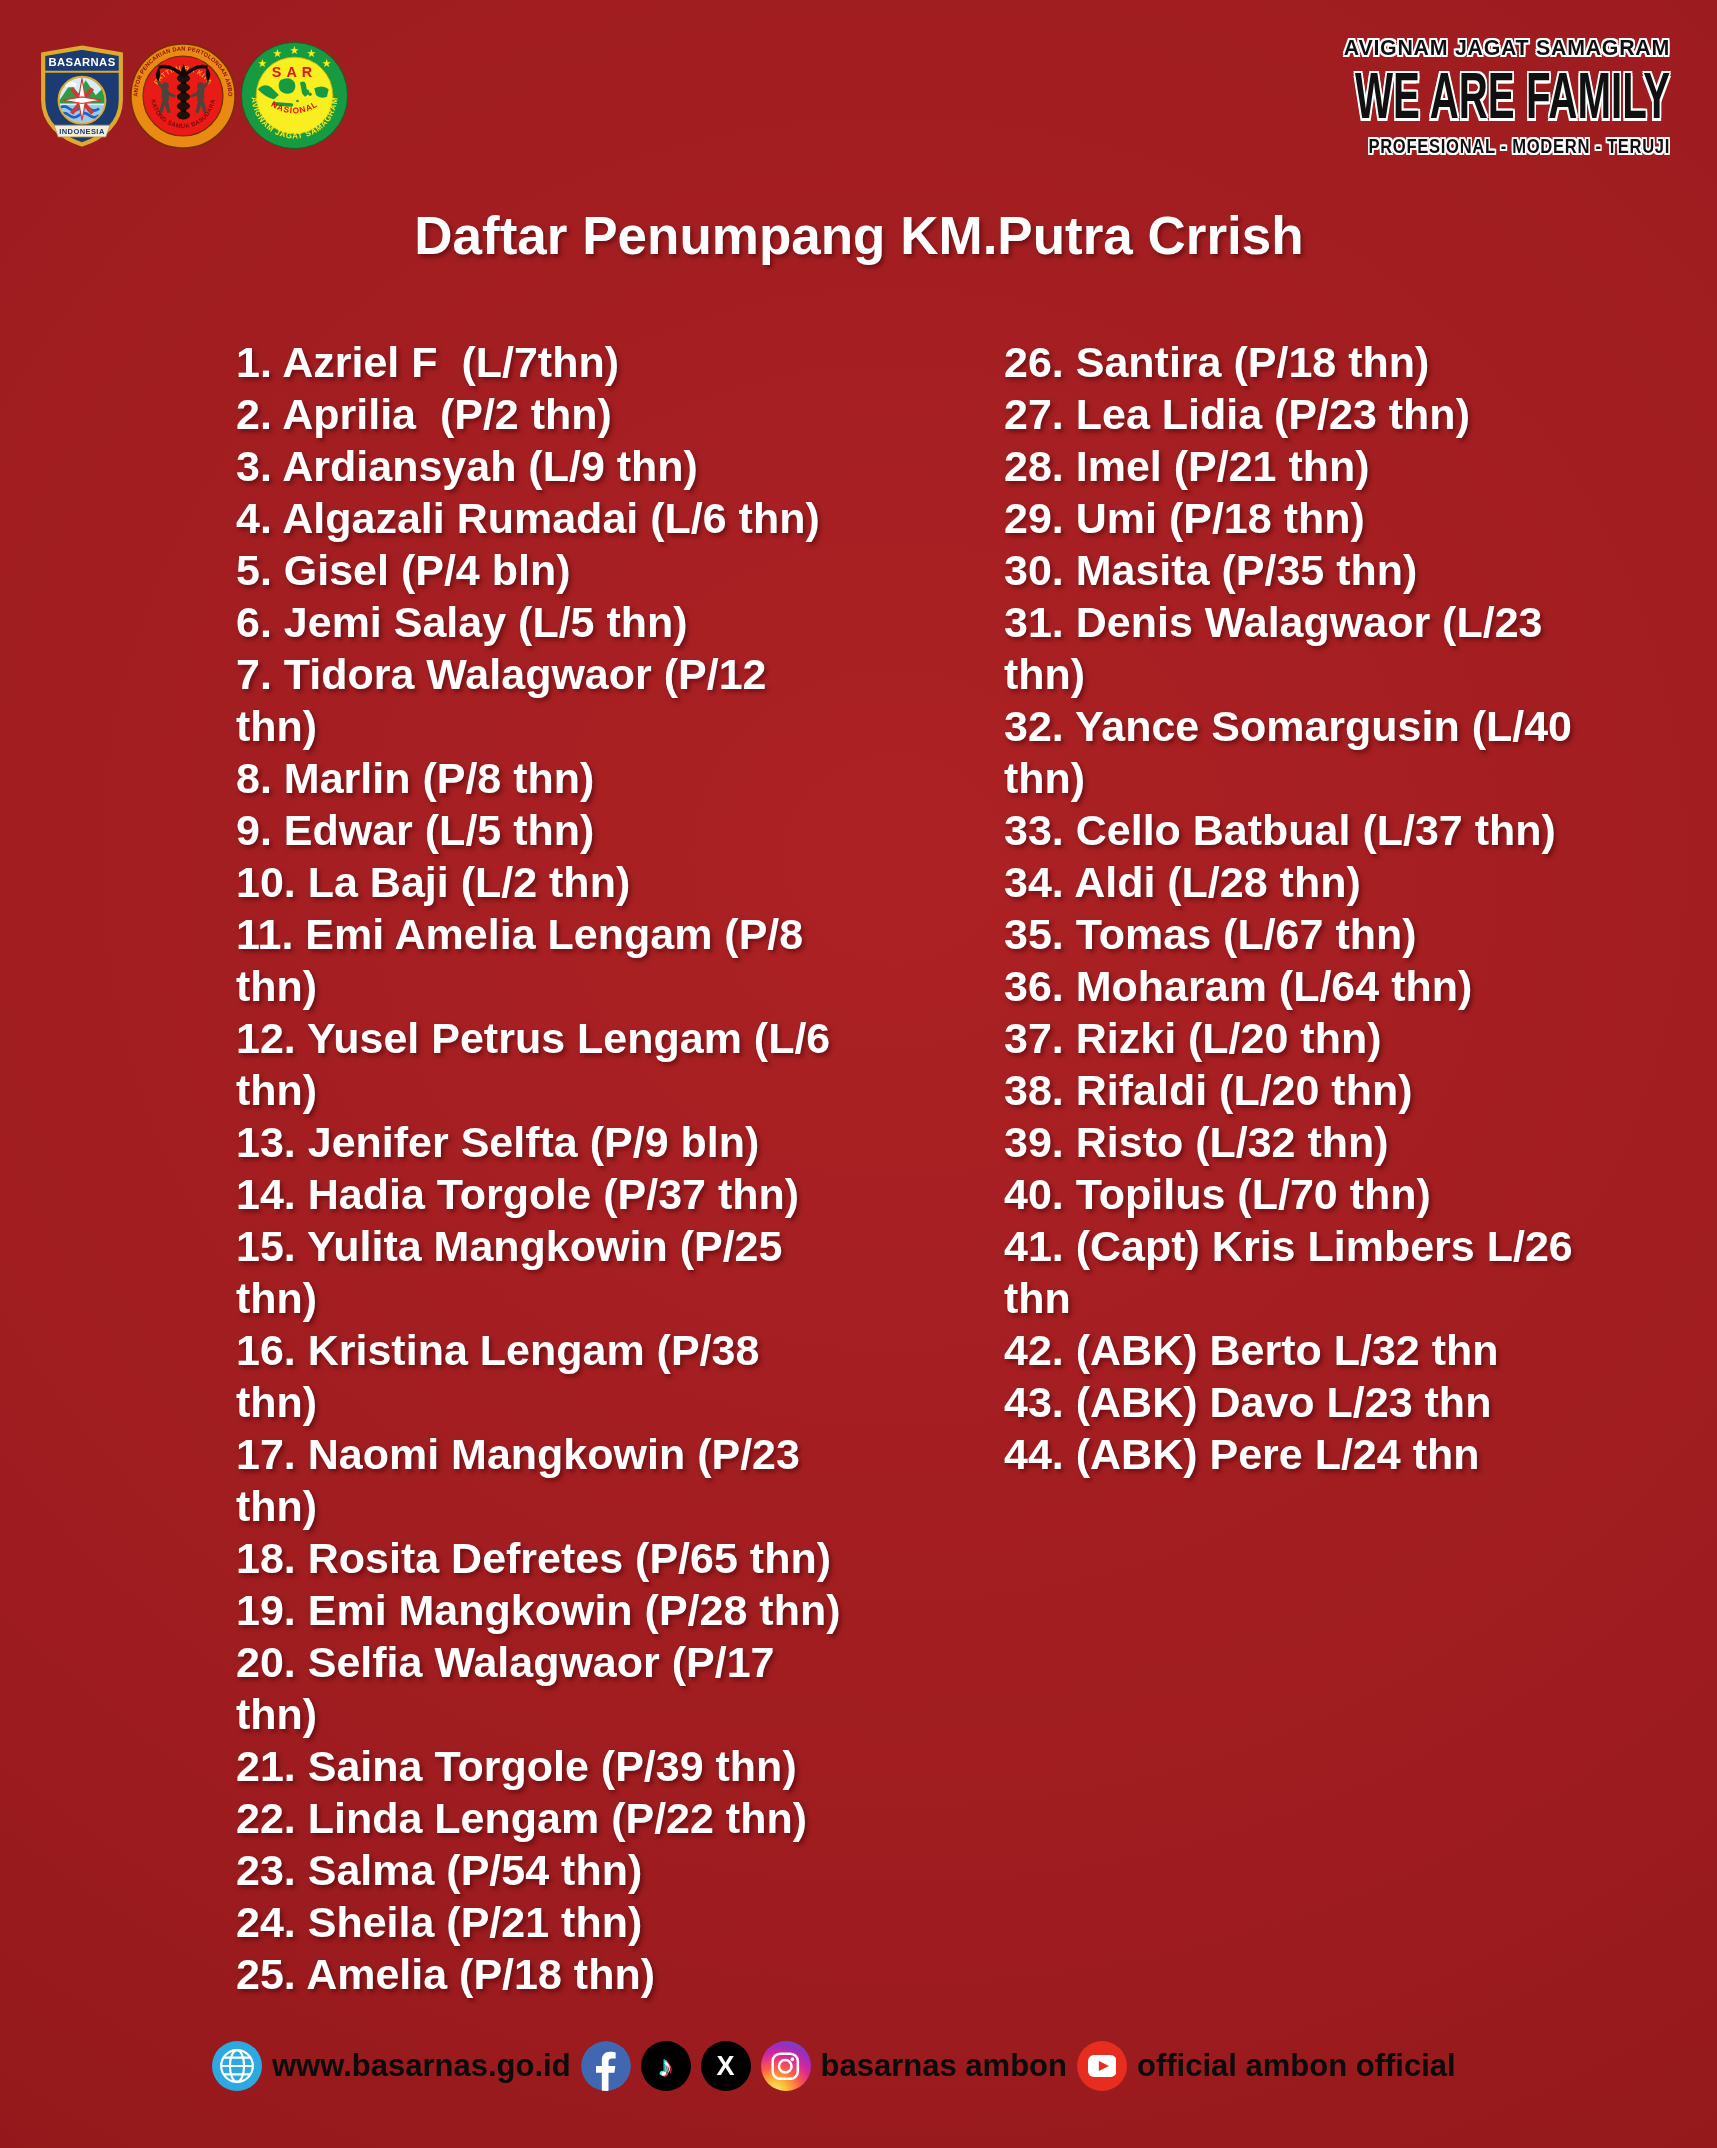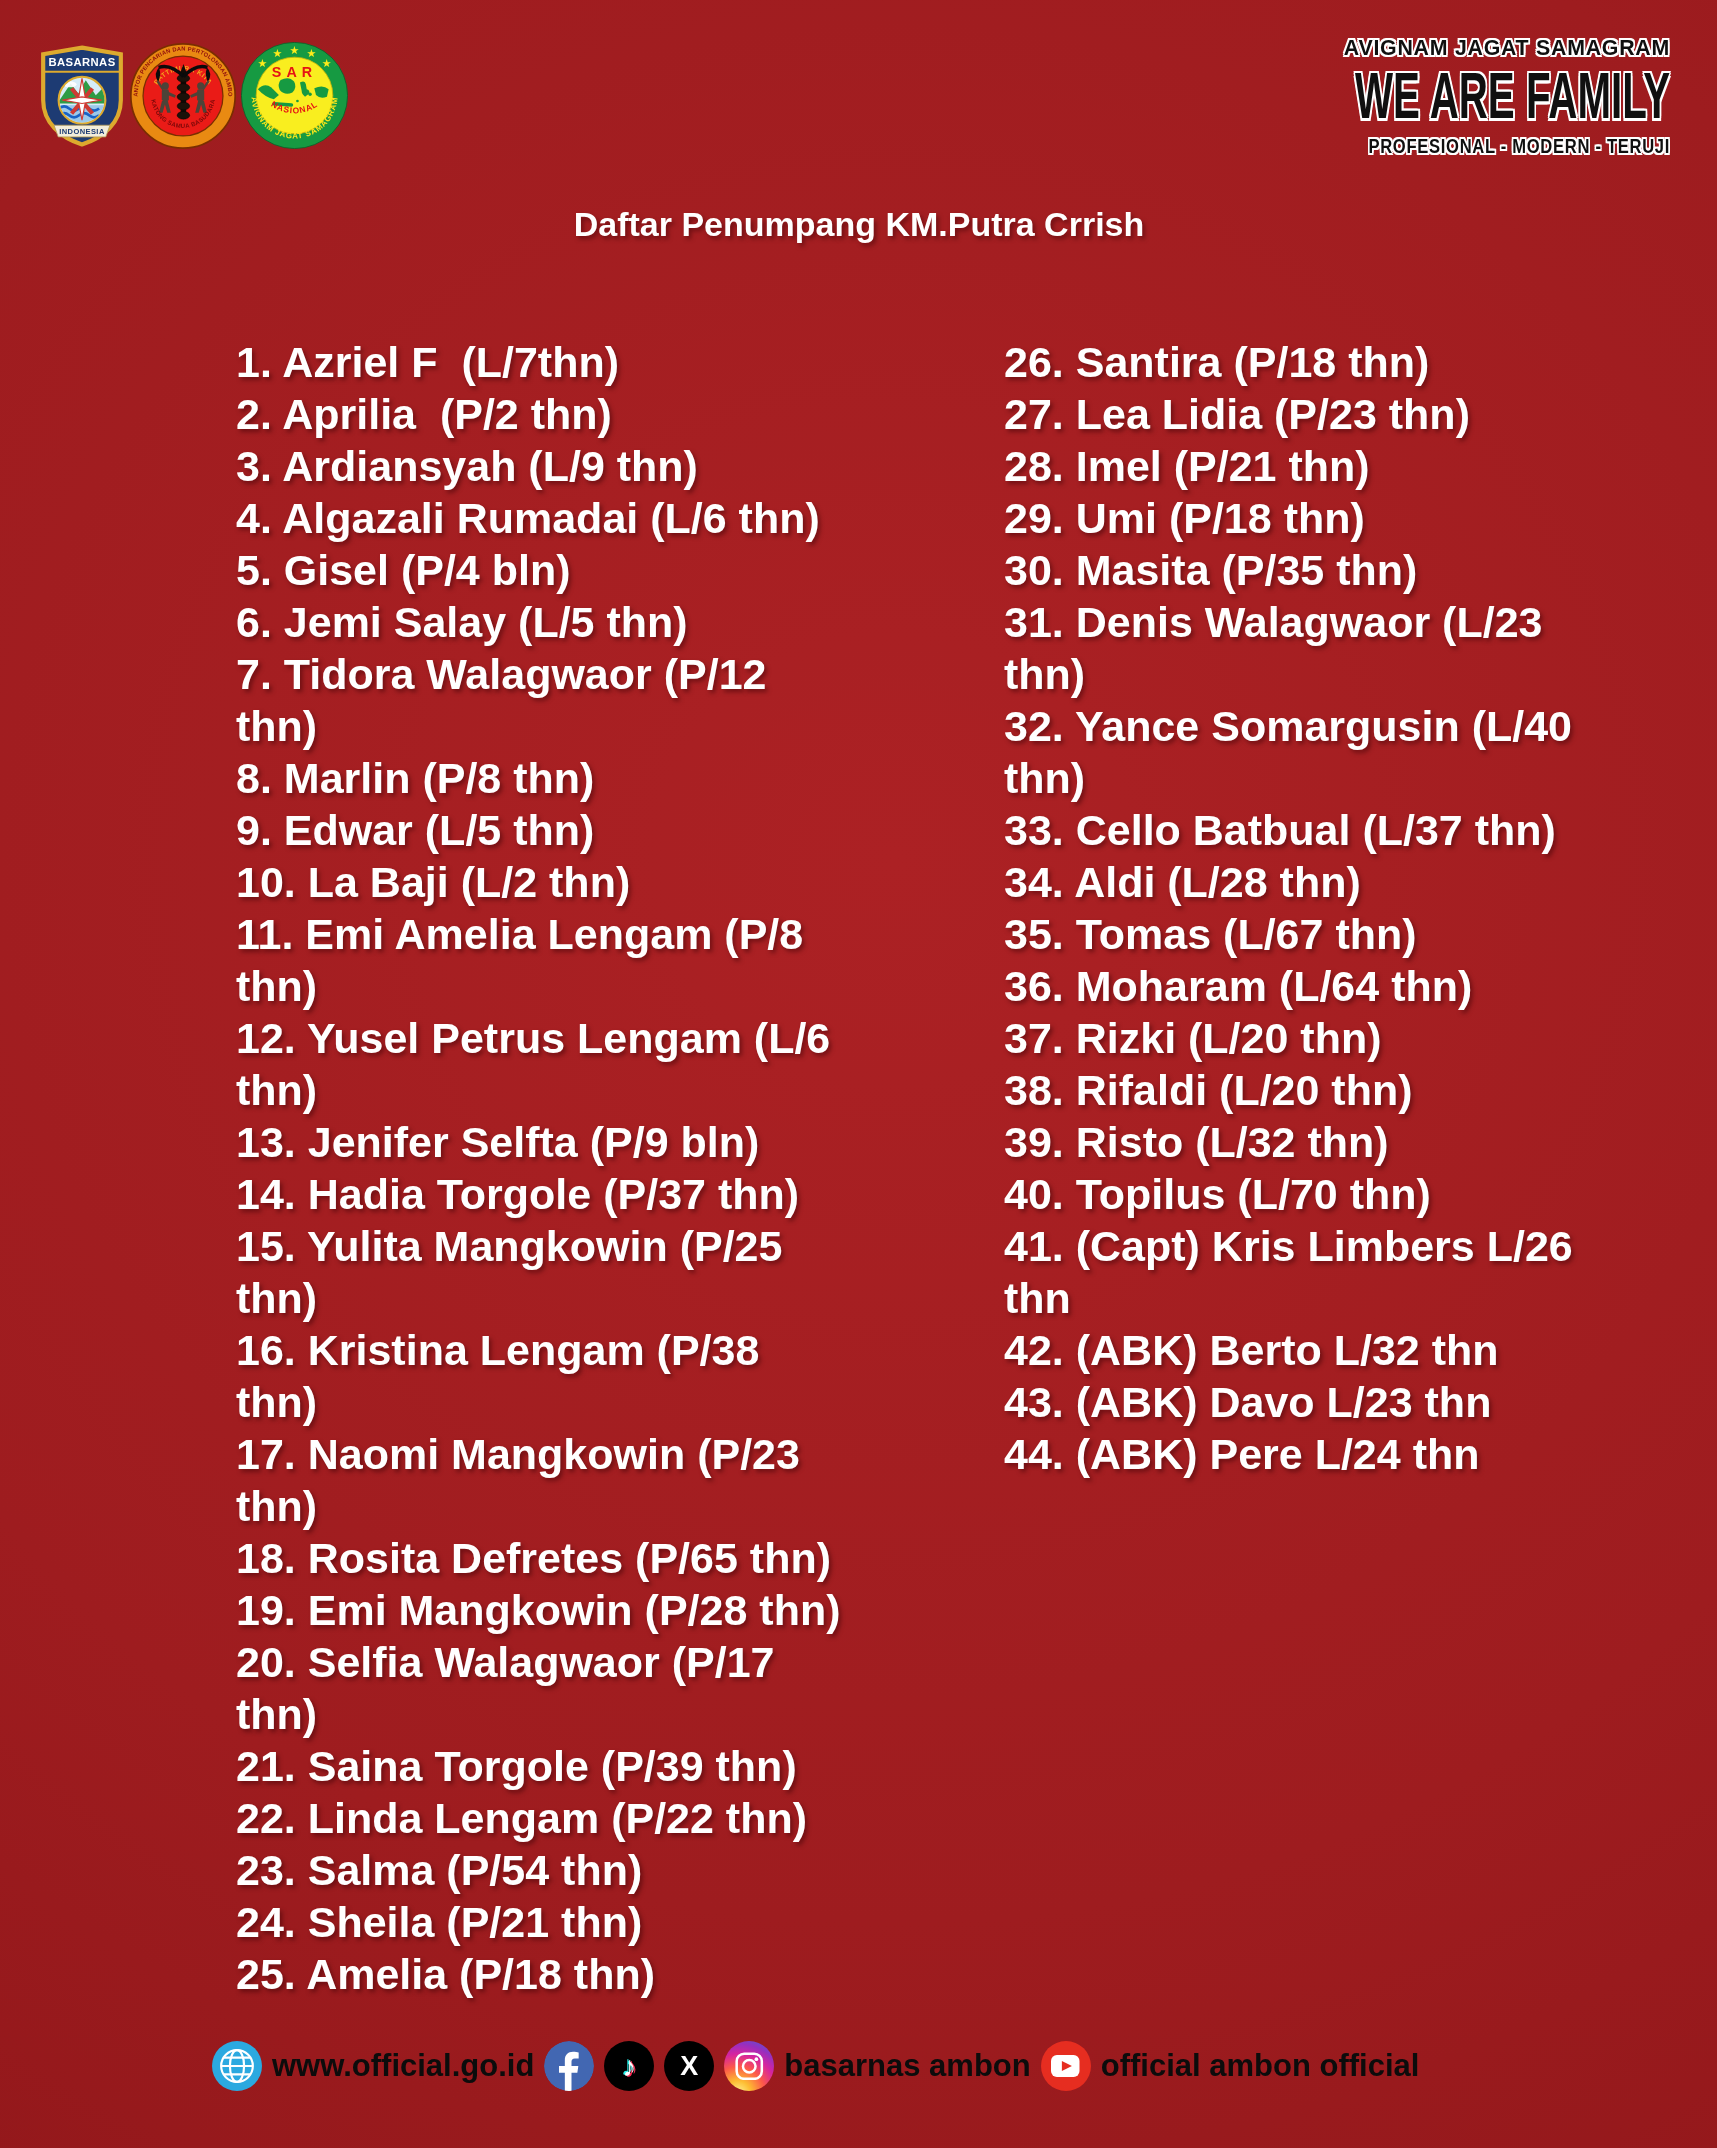--- a/index.html
+++ b/index.html
@@ -10,21 +10,21 @@
   .logos svg{display:block;}
   .motto{position:absolute;top:34px;right:48px;text-align:right;color:#101010;font-weight:bold;}
   .m1{font-size:22.7px;letter-spacing:0.8px;transform:scaleX(.94);transform-origin:100% 50%;}
   .m2{font-size:65px;line-height:1.02;margin-top:1.7px;transform:scaleX(.62);transform-origin:100% 50%;}
   .m3{font-size:19.3px;letter-spacing:0.8px;margin-top:6.7px;transform:scaleX(.86);transform-origin:100% 50%;}
   .outline{text-shadow:-1.7px -1.7px 0 #fff,0 -1.7px 0 #fff,1.7px -1.7px 0 #fff,1.7px 0 0 #fff,
            1.7px 1.7px 0 #fff,0 1.7px 0 #fff,-1.7px 1.7px 0 #fff,-1.7px 0 0 #fff;}
   .outline2{text-shadow:-2.5px -2.5px 0 #fff,0 -2.5px 0 #fff,2.5px -2.5px 0 #fff,2.5px 0 0 #fff,
             2.5px 2.5px 0 #fff,0 2.5px 0 #fff,-2.5px 2.5px 0 #fff,-2.5px 0 0 #fff;}
   .title{position:absolute;top:205px;left:0;width:100%;margin:0;text-align:center;
-         font-size:34px;font-weight:bold;color:#fff;text-shadow:2.5px 3.4px 4.2px rgba(60,0,5,.5);}
+         font-size:53px;font-weight:bold;color:#fff;text-shadow:2.5px 3.4px 4.2px rgba(60,0,5,.5);}
   .col{position:absolute;top:304px;font-size:43px;font-weight:bold;color:#fff;line-height:52px;
        white-space:pre-wrap;text-shadow:2.5px 3.4px 4.2px rgba(60,0,5,.5);margin-top:32px;}
   .col.left{left:236px;width:608px;}
   .col.right{left:1004px;width:604px;}
   .footer{position:absolute;left:212px;top:2039px;height:54px;display:flex;align-items:center;
           gap:10px;font-size:31px;font-weight:bold;color:#0c0c0c;}
   .ftext{white-space:nowrap;}
   .ficon{width:50px;height:50px;border-radius:50%;display:flex;align-items:center;
          justify-content:center;flex:0 0 auto;}
   .ficon svg{display:block;}
@@ -160,21 +160,21 @@
     <span class="ficon">
       <svg width="50" height="50" viewBox="0 0 60 60">
         <circle cx="30" cy="30" r="30" fill="#2ba9e0"></circle>
         <g stroke="#fff" stroke-width="2.6" fill="none">
           <circle cx="30" cy="30" r="19"></circle>
           <ellipse cx="30" cy="30" rx="8.5" ry="19"></ellipse>
           <path d="M11 30 H49 M14 20 H46 M14 40 H46"></path>
         </g>
       </svg>
     </span>
-    <span class="ftext">www.official.go.id</span>
+    <span class="ftext">www.basarnas.go.id</span>
     <span class="ficon">
       <svg width="50" height="50" viewBox="0 0 60 60">
         <clipPath id="fbc">
             <circle cx="30" cy="30" r="30"></circle>
           </clipPath>
         <g clip-path="url(#fbc)">
           <circle cx="30" cy="30" r="30" fill="#4267b2"></circle>
           <path fill="#fff" d="M33 60 V38 h7 l1.2 -8 H33 v-5 c0 -2.3 1.1 -4 4 -4 h4.6 v-7.2
                    C40 13.3 37.5 13 34.8 13 c-6 0 -9.8 3.6 -9.8 10.2 V30 h-7 v8 h7 v22 z"></path>
         </g>

